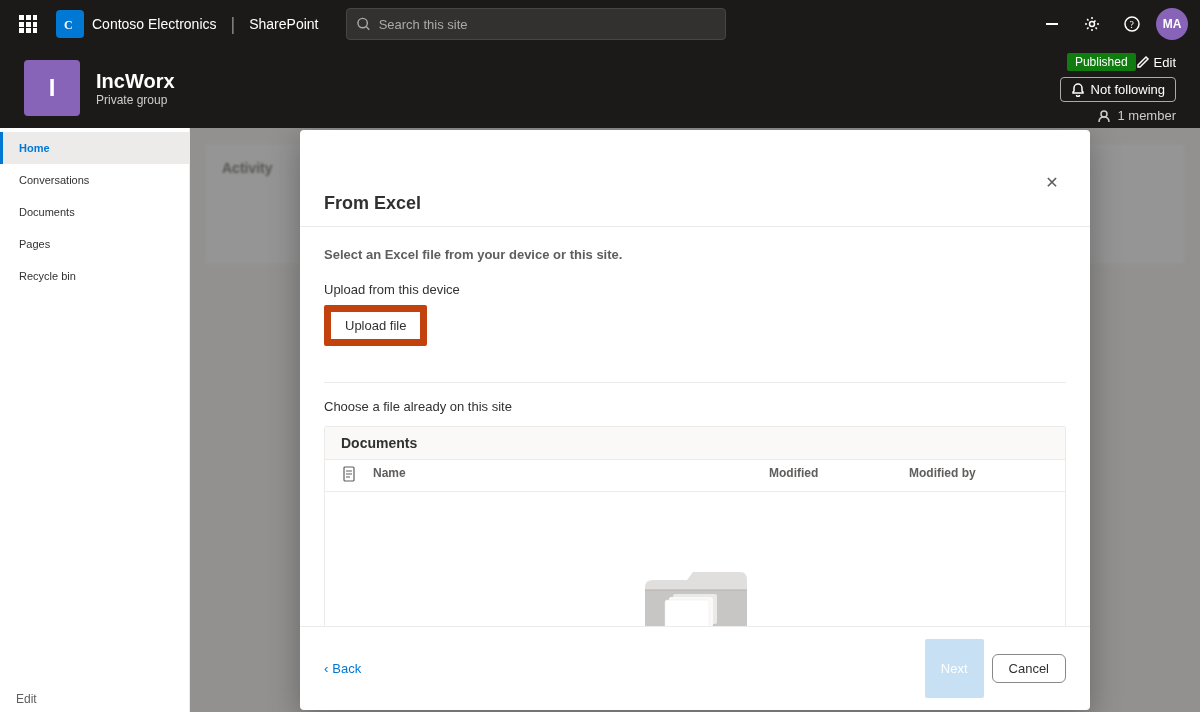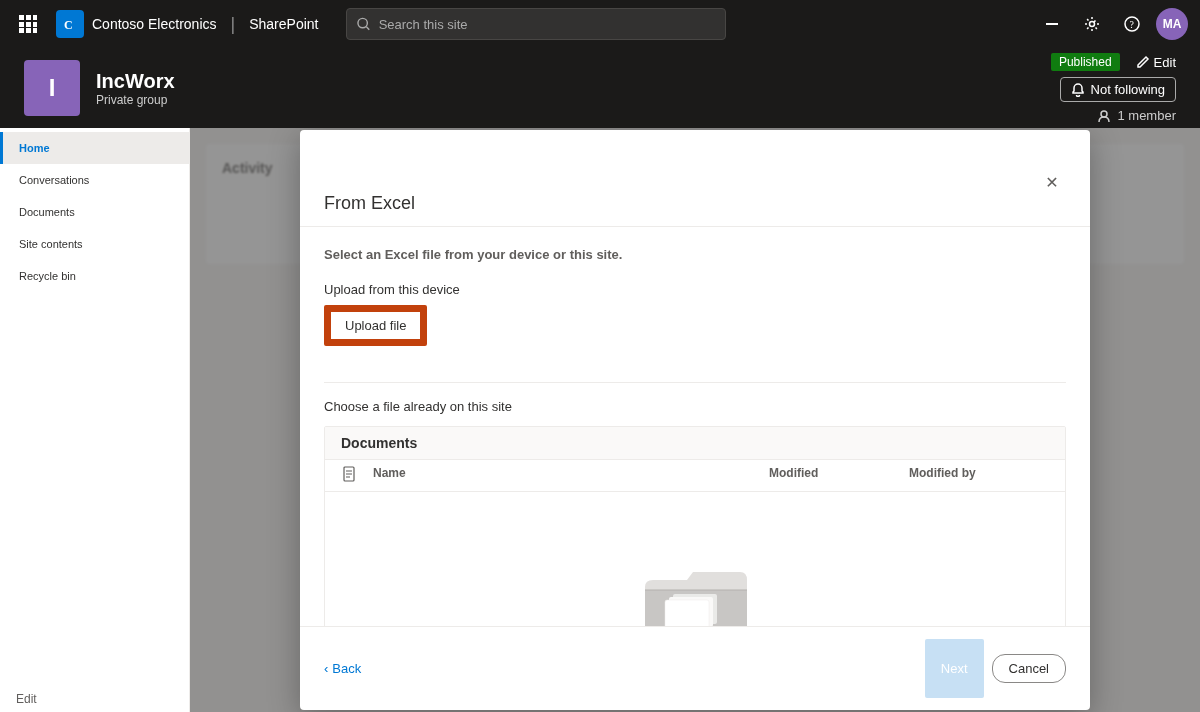--- a/index.html
+++ b/index.html
@@ -104,21 +104,21 @@
       border: 1px solid #aaa;
       border-radius: 4px;
       color: #fff; font-size: 13px;
       padding: 4px 10px; cursor: pointer;
     }
     .member-info {
       color: #ccc; font-size: 13px;
       display: flex; align-items: center; gap: 6px;
     }
     .published-edit {
-      display: flex; align-items: center; gap: 16px;
+      display: flex; align-items: center; gap: 0;
       color: #fff; font-size: 13px; text-align: right;
     }
     .published-badge {
       background: #107c10;
       color: #fff; font-size: 12px;
       padding: 2px 8px; border-radius: 2px;
     }
     .edit-btn {
       display: flex; align-items: center; gap: 4px;
       color: #fff; font-size: 13px; cursor: pointer;
@@ -200,21 +200,21 @@
       max-height: 580px;
       display: flex; flex-direction: column;
       box-shadow: 0 8px 32px rgba(0,0,0,0.3);
       position: relative;
     }
     .modal-header {
       padding: 20px 24px 12px;
       display: flex; align-items: center; justify-content: space-between;
       border-bottom: 1px solid #edebe9;
     }
-    .modal-title { font-size: 18px; font-weight: 400; color: #323130; margin-top: 43px; }
+    .modal-title { font-size: 18px; font-weight: 700; color: #323130; margin-top: 43px; }
     .modal-close {
       width: 28px; height: 28px;
       display: flex; align-items: center; justify-content: center;
       cursor: pointer; color: #605e5c; font-size: 16px;
       border-radius: 2px;
     }
     .modal-body {
       padding: 20px 24px;
       flex: 1; overflow-y: auto;
     }
@@ -270,21 +270,21 @@
       border-top: 1px solid #edebe9;
     }
     .btn-next {
       background: #0078d4; color: #fff;
       border: none; border-radius: 2px;
       padding: 22px 16px; font-size: 13px; cursor: pointer;
     }
     .btn-next:disabled { background: #c7e0f4; cursor: default; }
     .btn-cancel {
       background: #fff; color: #323130;
-      border: 1px solid #8a8886; border-radius: 13px;
+      border: 1px solid #8a8886; border-radius: 6px;
       padding: 6px 16px; font-size: 13px; cursor: pointer;
     }
     .back-btn {
       display: flex; align-items: center; gap: 4px;
       background: transparent; border: none;
       color: #0078d4; font-size: 13px; cursor: pointer;
       margin-right: auto;
     }
   </style>
 </head>
@@ -384,21 +384,21 @@
     <div class="sidebar-item active">
       <span>Home</span>
     </div>
     <div class="sidebar-item">
       <span>Conversations</span>
     </div>
     <div class="sidebar-item">
       <span>Documents</span>
     </div>
     <div class="sidebar-item">
-      <span>Site contents</span>
+      <span>Pages</span>
     </div>
     <div class="sidebar-item">
       <span>Recycle bin</span>
     </div>
     <div class="sidebar-edit">
       <span>Edit</span>
     </div>
   </div>
 
   <div class="main-content">

